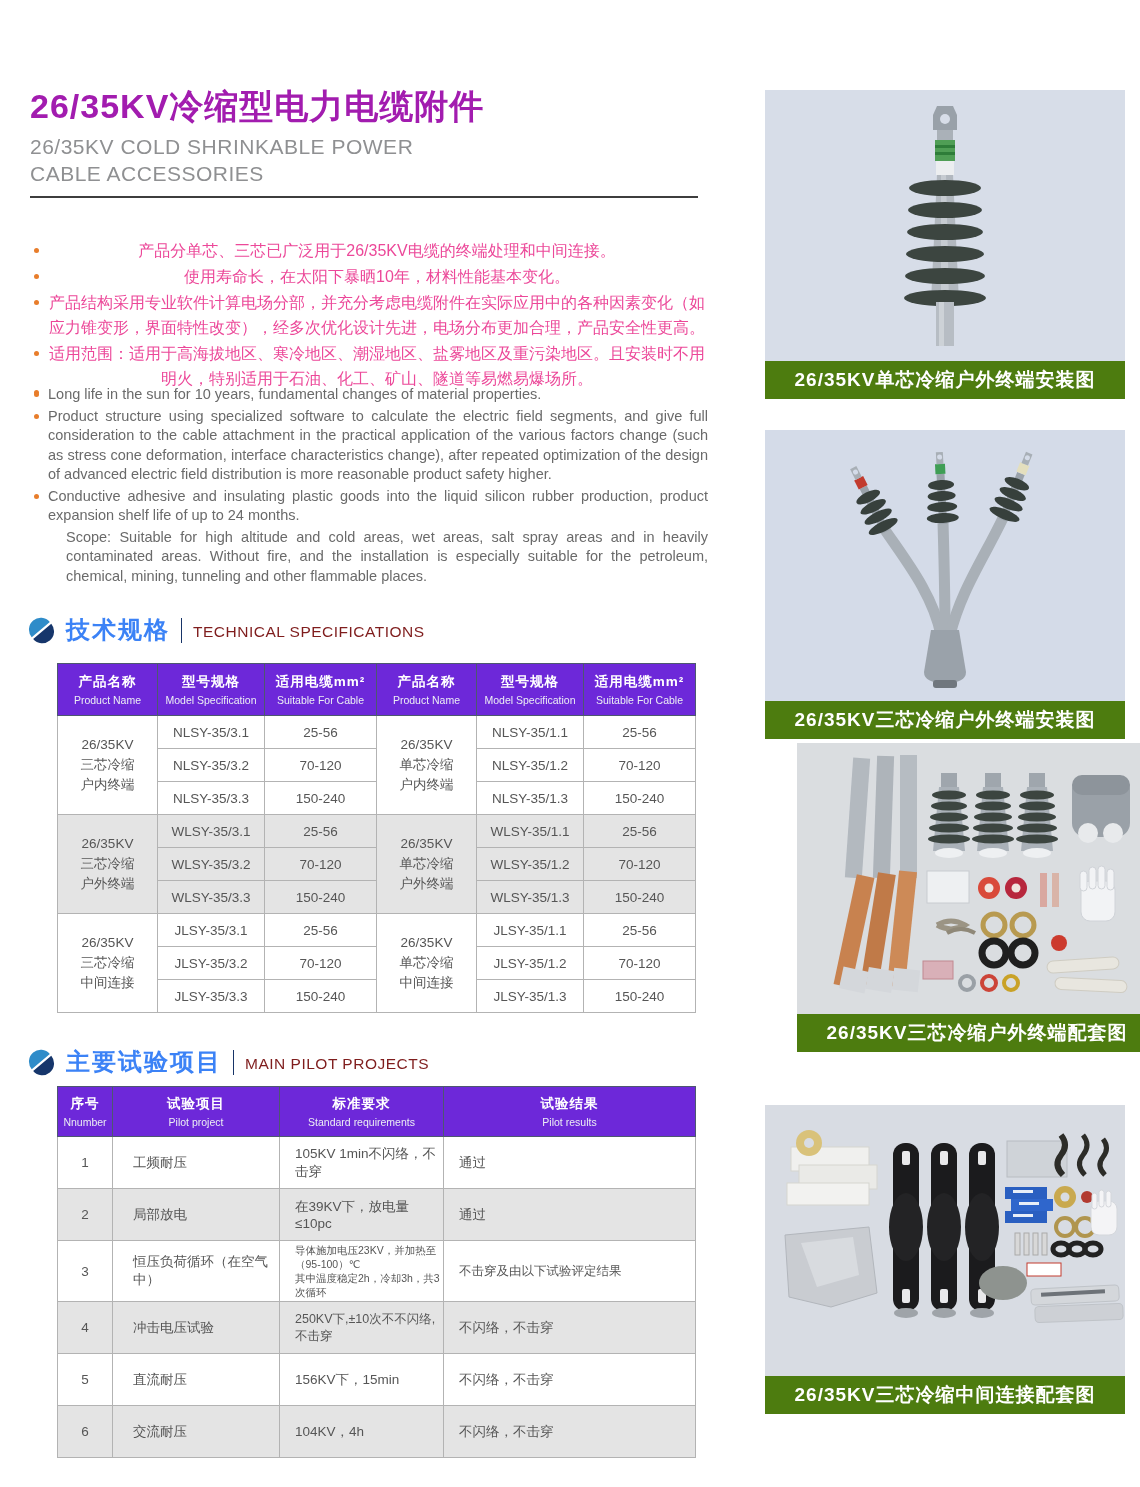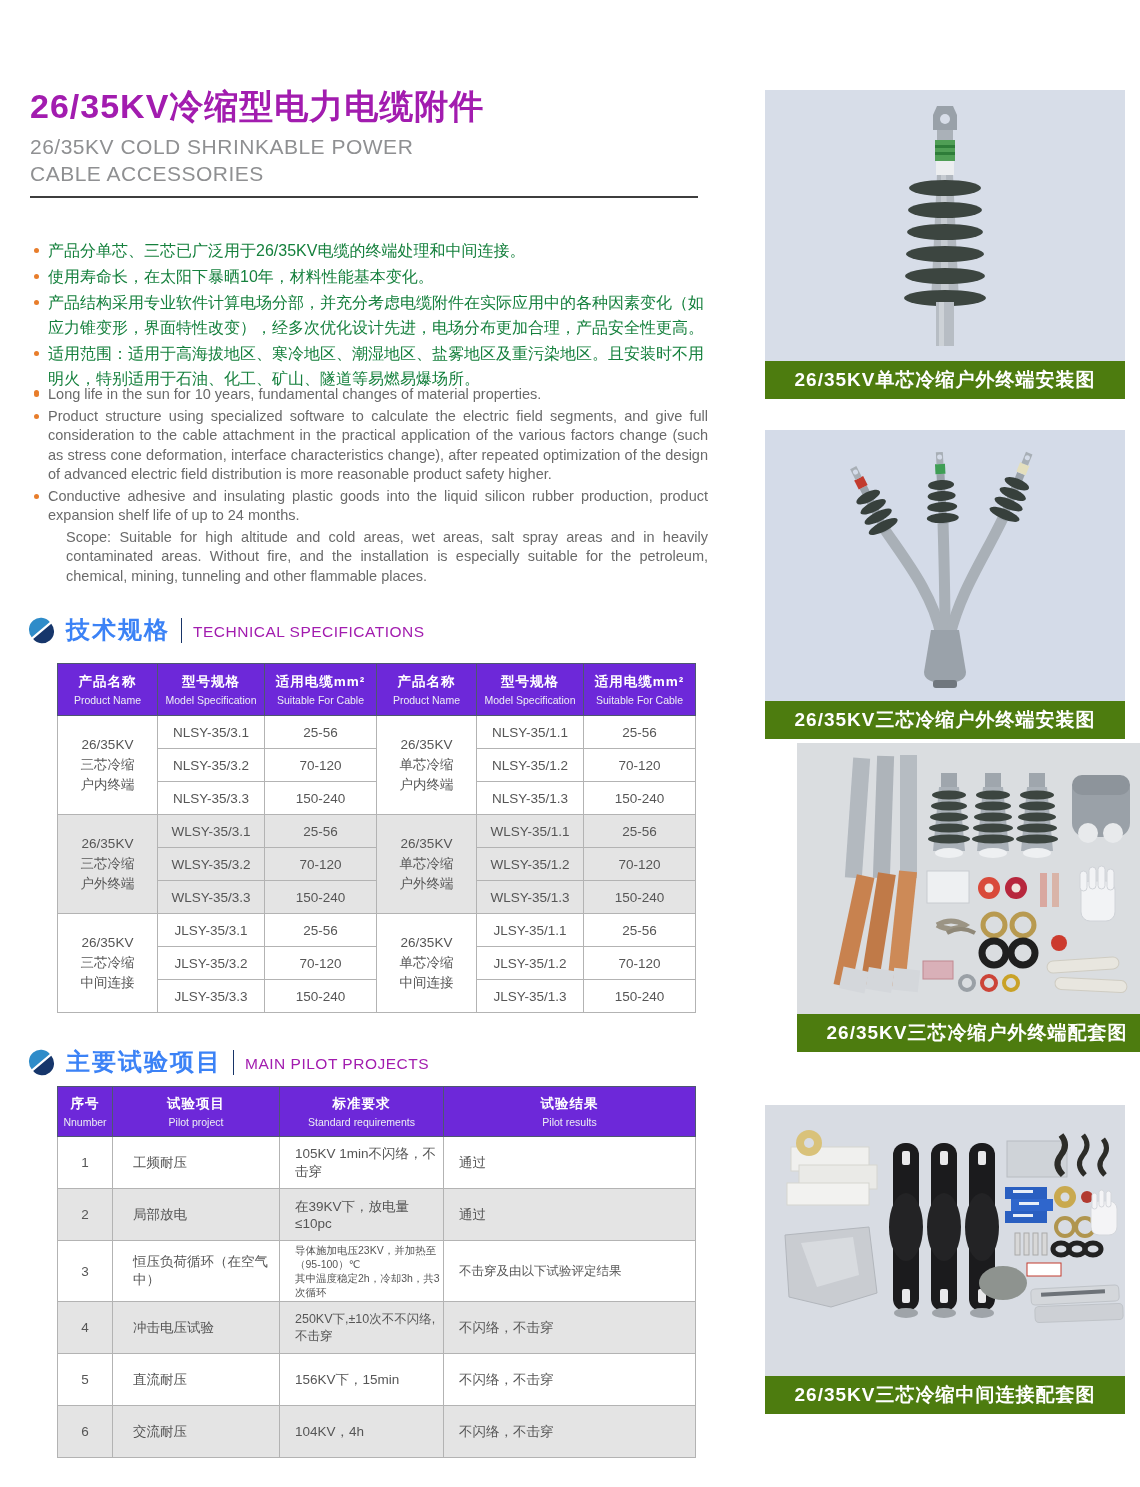--- a/index.html
+++ b/index.html
@@ -13,35 +13,35 @@
   .title-cn{ position:absolute; left:30px; top:84px; font-size:34px; font-weight:bold;
              color:#a21caf; letter-spacing:1px; }
   .title-en{ position:absolute; left:30px; top:133px; font-size:21px; color:#8f9092;
              line-height:27px; letter-spacing:.5px; }
   .rule{ position:absolute; left:30px; top:196px; width:668px; height:2px; background:#3e3e3e; }
 
   
   ul{ list-style:none; }
   .cn-list{ position:absolute; left:30px; top:238px; width:676px; }
   .cn-list li{ position:relative; padding-left:18px; font-size:16px; line-height:25px;
-               color:#15803d; margin-bottom:1px; }
+               color:#ec4899; margin-bottom:1px;text-align:center; }
   .en-list{ position:absolute; left:30px; top:383px; width:678px; }
   .en-list li{ position:relative; padding-left:18px; font-size:14.5px; line-height:19.5px;
                color:#6a6a6a; text-align:justify; margin-bottom:2px; }
   .dot{ position:absolute; left:4px; width:5px; height:5px; border-radius:50%;
         background:#e87d2b; }
   .cn-list .dot{ top:10px; } .en-list .dot{ top:7px; }
   .scope-note{ margin-left:18px; font-size:14.5px; line-height:19.5px; color:#6a6a6a;
                text-align:justify; }
 
   
   .sec{ position:absolute; left:28px; display:flex; align-items:center; }
   .sec-cn{ font-size:24px; font-weight:bold; color:#3b82f6; letter-spacing:2px; margin-left:11px; }
   .sec-sep{ width:1px; height:25px; background:#173467; margin:0 11px; }
-  .sec-en{ font-size:15.5px; color:#a21caf; letter-spacing:.5px; padding-top:4px; }
+  .sec-en{ font-size:15.5px; color:#7f1d1d; letter-spacing:.5px; padding-top:4px; }
   .sec-tech{ top:614px; } .sec-pilot{ top:1046px; }
 
   
   table{ border-collapse:collapse; table-layout:fixed; position:absolute; left:57px;
          background:#fff; }
   th{ background:#6d28d9; color:#fff; border:1px solid #4d5770; vertical-align:middle;
       font-weight:normal; padding:2px; }
   .hcn{ display:block; font-size:13.5px; font-weight:bold; letter-spacing:1px; }
   .hen{ display:block; font-size:10.5px; margin-top:3px; color:#eceef4; }
   td{ border:1px solid #b3b3b3; text-align:center; font-size:13.5px; color:#565656;

